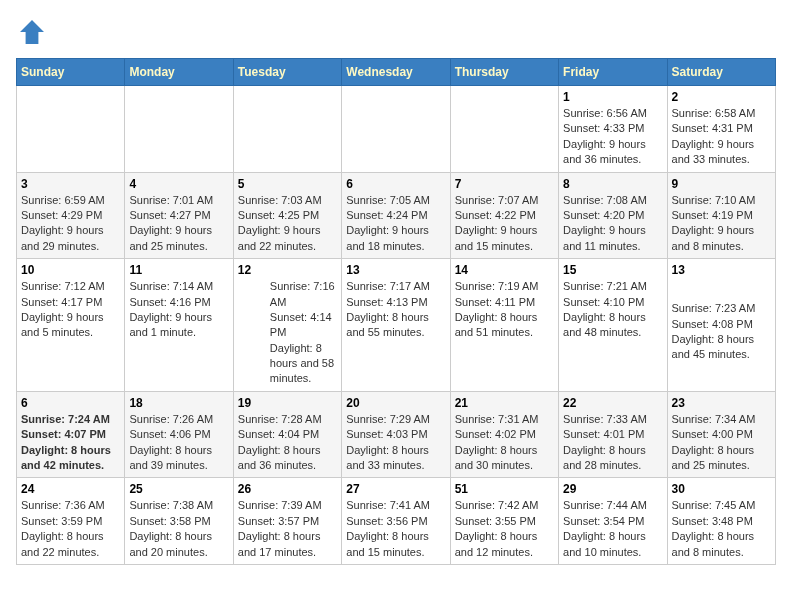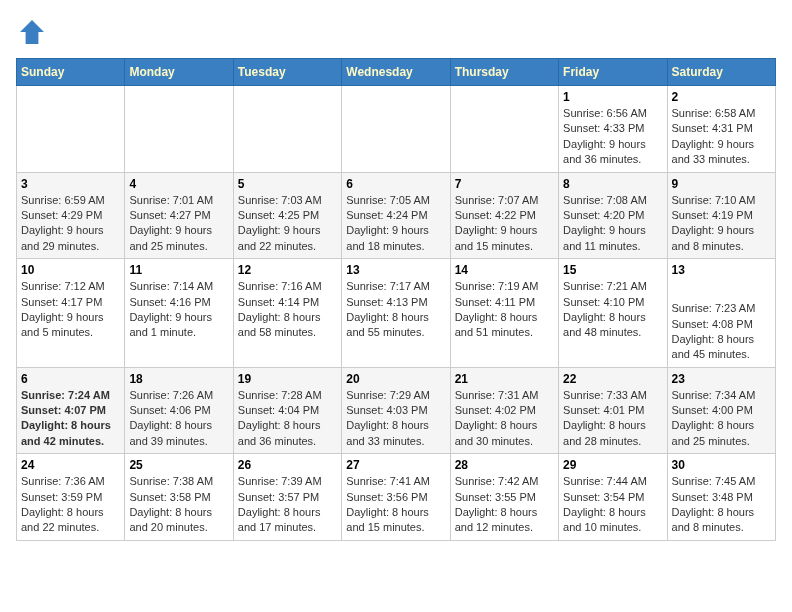--- a/index.html
+++ b/index.html
@@ -187,21 +187,21 @@
 Daylight: 9 hours and 5 minutes.</div>
         </td>
         <td>
           <span class="day-num">11</span>
           <div class="day-info" style="white-space: pre-line;">Sunrise: 7:14 AM
 Sunset: 4:16 PM
 Daylight: 9 hours and 1 minute.</div>
         </td>
         <td>
           <span class="day-num">12</span>
-          <div class="day-info" style="white-space: pre-line;">Sunrise: 7:16 AM
+          <div class="day-info" style="white-space: pre-line; margin-left: 32px;">Sunrise: 7:16 AM
 Sunset: 4:14 PM
 Daylight: 8 hours and 58 minutes.</div>
         </td>
         <td>
           <span class="day-num">13</span>
           <div class="day-info" style="white-space: pre-line;">Sunrise: 7:17 AM
 Sunset: 4:13 PM
 Daylight: 8 hours and 55 minutes.</div>
         </td>
         <td>
@@ -286,21 +286,21 @@
 Sunset: 3:57 PM
 Daylight: 8 hours and 17 minutes.</div>
         </td>
         <td>
           <span class="day-num">27</span>
           <div class="day-info" style="white-space: pre-line;">Sunrise: 7:41 AM
 Sunset: 3:56 PM
 Daylight: 8 hours and 15 minutes.</div>
         </td>
         <td>
-          <span class="day-num">28</span>
+          <span class="day-num">51</span>
           <div class="day-info" style="white-space: pre-line;">Sunrise: 7:42 AM
 Sunset: 3:55 PM
 Daylight: 8 hours and 12 minutes.</div>
         </td>
         <td>
           <span class="day-num">29</span>
           <div class="day-info" style="white-space: pre-line;">Sunrise: 7:44 AM
 Sunset: 3:54 PM
 Daylight: 8 hours and 10 minutes.</div>
         </td>

